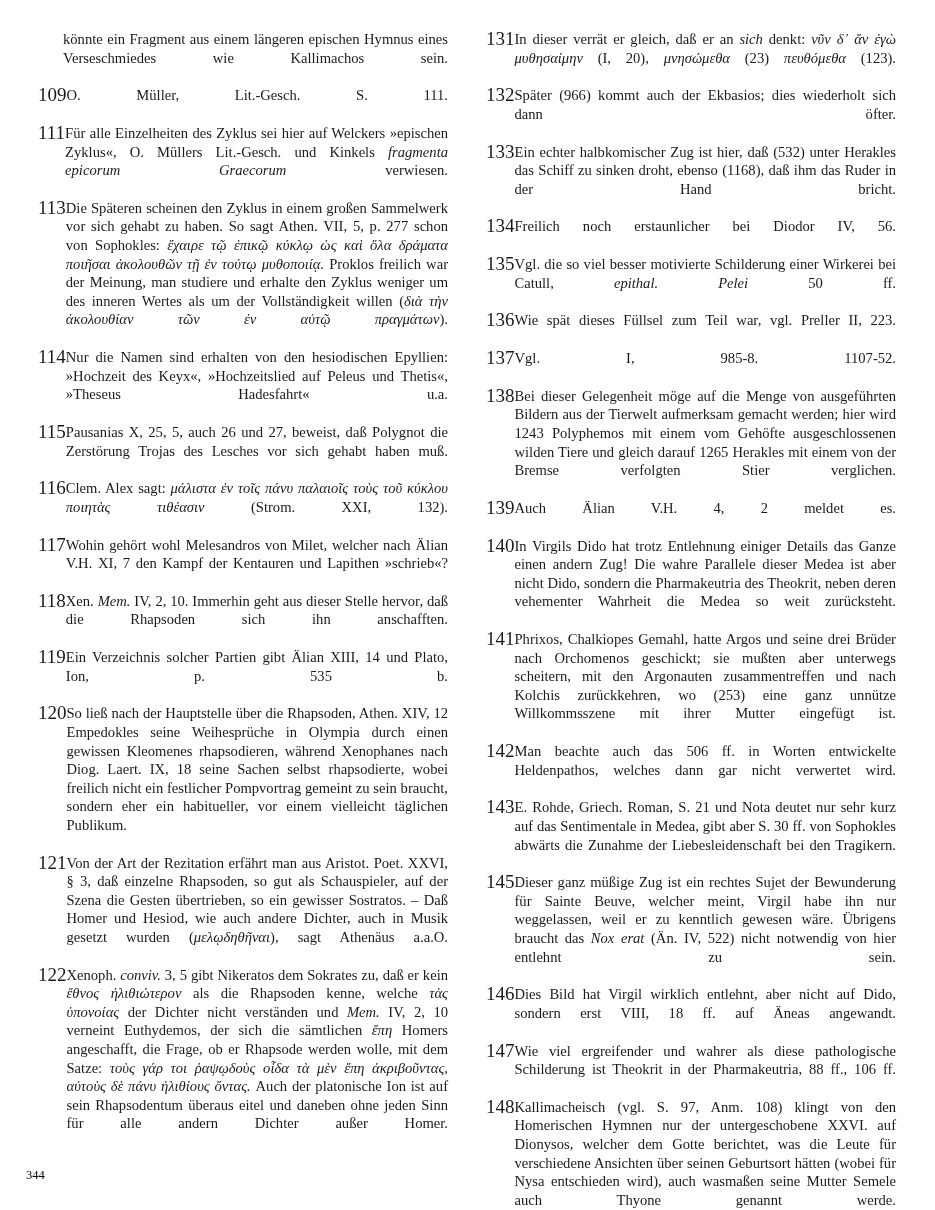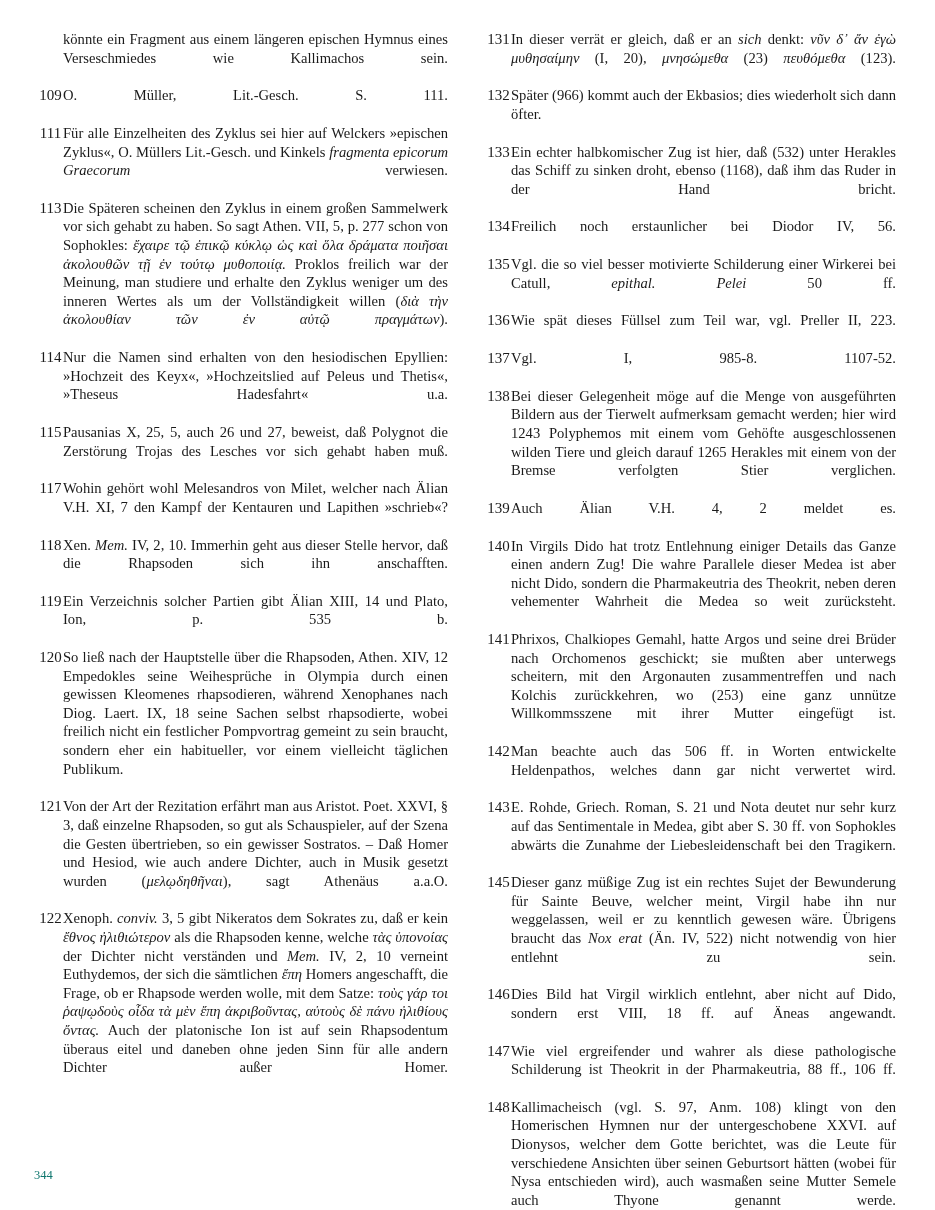--- a/index.html
+++ b/index.html
@@ -36,21 +36,21 @@
     line-height: 18.6px;
     text-align: justify;
     text-justify: inter-word;
     margin: 0 0 0.5px 0;
     hyphens: manual;
   }
   .note-num {
     flex: 0 0 auto;
     min-width: 25px;
     text-align: center;
-    font-size: 15px;
+    font-size: 19px;
     line-height: 18.6px;
     white-space: nowrap;
   }
   .note-body {
     flex: 1 1 auto;
     text-align: justify;
     text-justify: inter-word;
   }
   .note.continuation {
     padding-left: 25px;
@@ -62,26 +62,26 @@
   .note-body::after {
     content: "";
     display: inline-block;
     width: 100%;
   }
   i, .it {
     font-style: italic;
   }
   .folio {
     position: absolute;
-    left: 34px;
+    left: 26px;
     top: 1168px;
     font-size: 12.5px;
     line-height: 14px;
     font-family: "Liberation Serif", "DejaVu Serif", serif;
-    color: #0f766e;
+    color: #000000;
   }
 </style>
 </head>
 <body>
 
 <div class="page">
 
   <div class="columns">
 
     <div class="column" id="col-left">
@@ -103,20 +103,24 @@
         </div>
         <div class="note">
           <div class="note-num">114</div>
           <div class="note-body">Nur die Namen sind erhalten von den hesiodischen Epyllien: »Hochzeit des Keyx«, »Hochzeitslied auf Peleus und Thetis«, »Theseus Hadesfahrt« u.a.</div>
         </div>
         <div class="note">
           <div class="note-num">115</div>
           <div class="note-body">Pausanias X, 25, 5, auch 26 und 27, beweist, daß Polygnot die Zerstörung Trojas des Lesches vor sich gehabt haben muß.</div>
         </div>
         <div class="note">
+          <div class="note-num">116</div>
+          <div class="note-body">Clem. Alex sagt: <i>μάλιστα ἐν τοῖς πάνυ παλαιοῖς τοὺς τοῦ κύκλου ποιητὰς τιθέασιν</i> (Strom. XXI, 132).</div>
+        </div>
+        <div class="note">
           <div class="note-num">117</div>
           <div class="note-body">Wohin gehört wohl Melesandros von Milet, welcher nach Älian V.H. XI, 7 den Kampf der Kentauren und Lapithen »schrieb«?</div>
         </div>
         <div class="note">
           <div class="note-num">118</div>
           <div class="note-body">Xen. <i>Mem.</i> IV, 2, 10. Immerhin geht aus dieser Stelle hervor, daß die Rhapsoden sich ihn anschafften.</div>
         </div>
         <div class="note">
           <div class="note-num">119</div>
           <div class="note-body">Ein Verzeichnis solcher Partien gibt Älian XIII, 14 und Plato, Ion, p. 535 b.</div>

